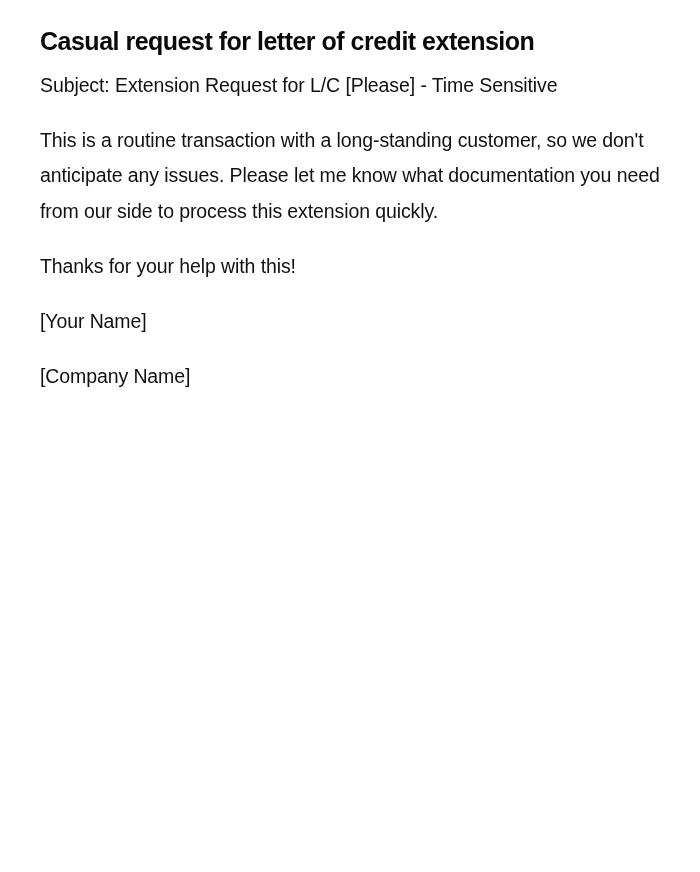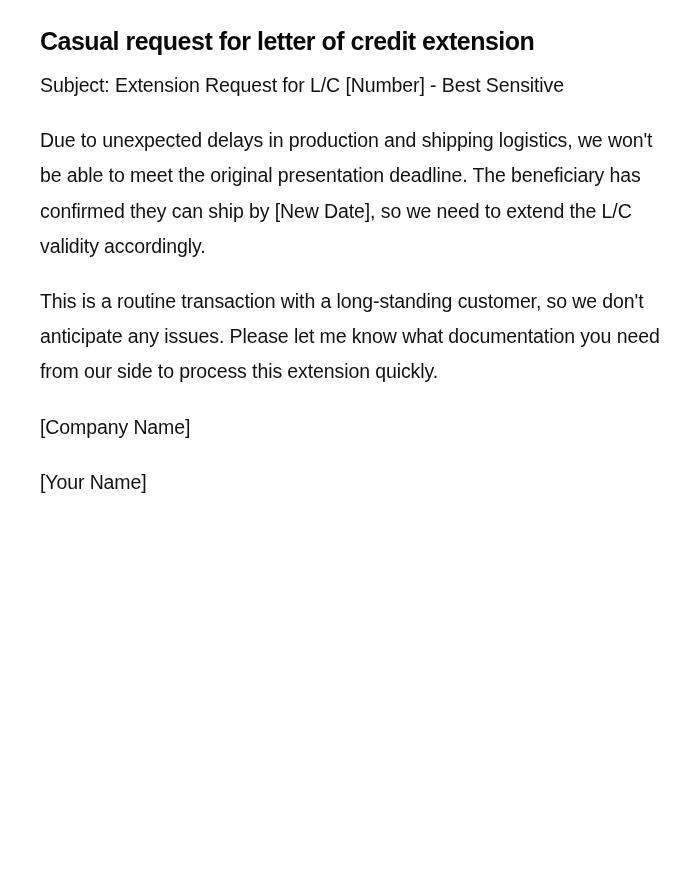--- a/index.html
+++ b/index.html
@@ -28,18 +28,18 @@
       font-size: 19.5px;
       line-height: 35.2px;
       letter-spacing: -0.1px;
     }
   </style>
 </head>
 <body>
 
 <div class="page">
   <h1>Casual request for letter of credit extension</h1>
-  <p>Subject: Extension Request for L/C [Number] - Best Sensitive</p>
-  <p>Due to unexpected delays in production and shipping logistics, we won't be able to meet the original presentation deadline. The beneficiary has confirmed they can ship by [New Date], so we need to extend the L/C validity accordingly.</p>
+  <p>Subject: Extension Request for L/C [Please] - Time Sensitive</p>
   <p>This is a routine transaction with a long-standing customer, so we don't anticipate any issues. Please let me know what documentation you need from our side to process this extension quickly.</p>
+  <p>Thanks for your help with this!</p>
+  <p>[Your Name]</p>
   <p>[Company Name]</p>
-  <p>[Your Name]</p>
 </div>
 
 </body></html>

